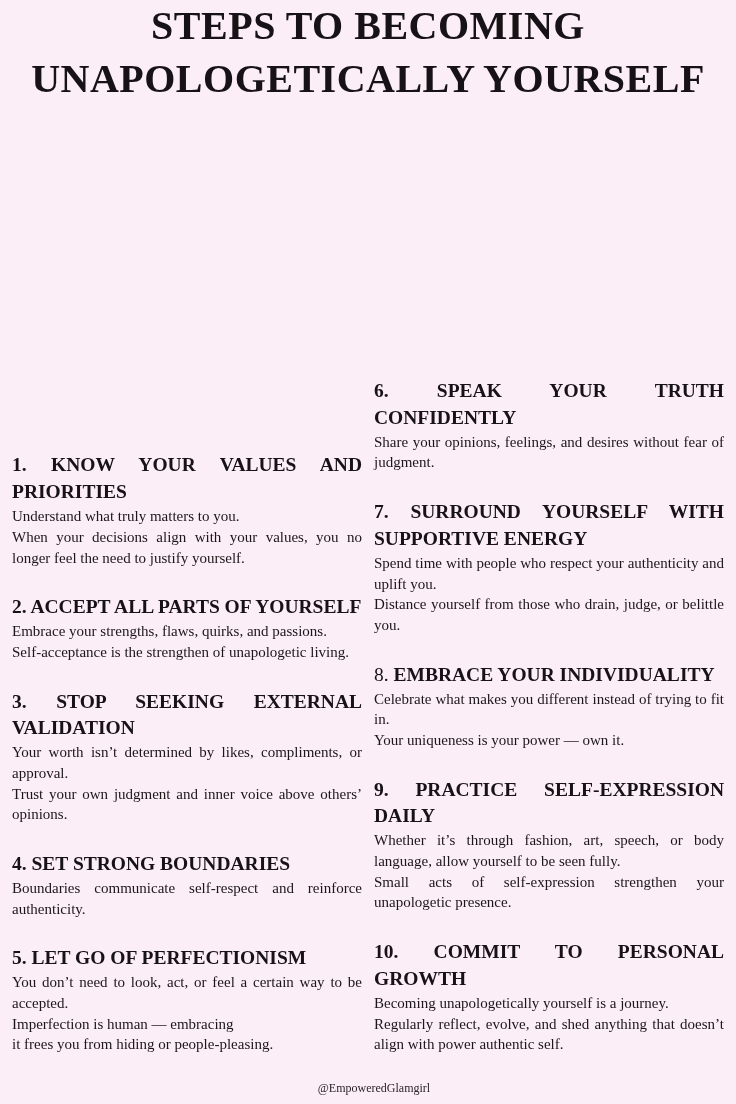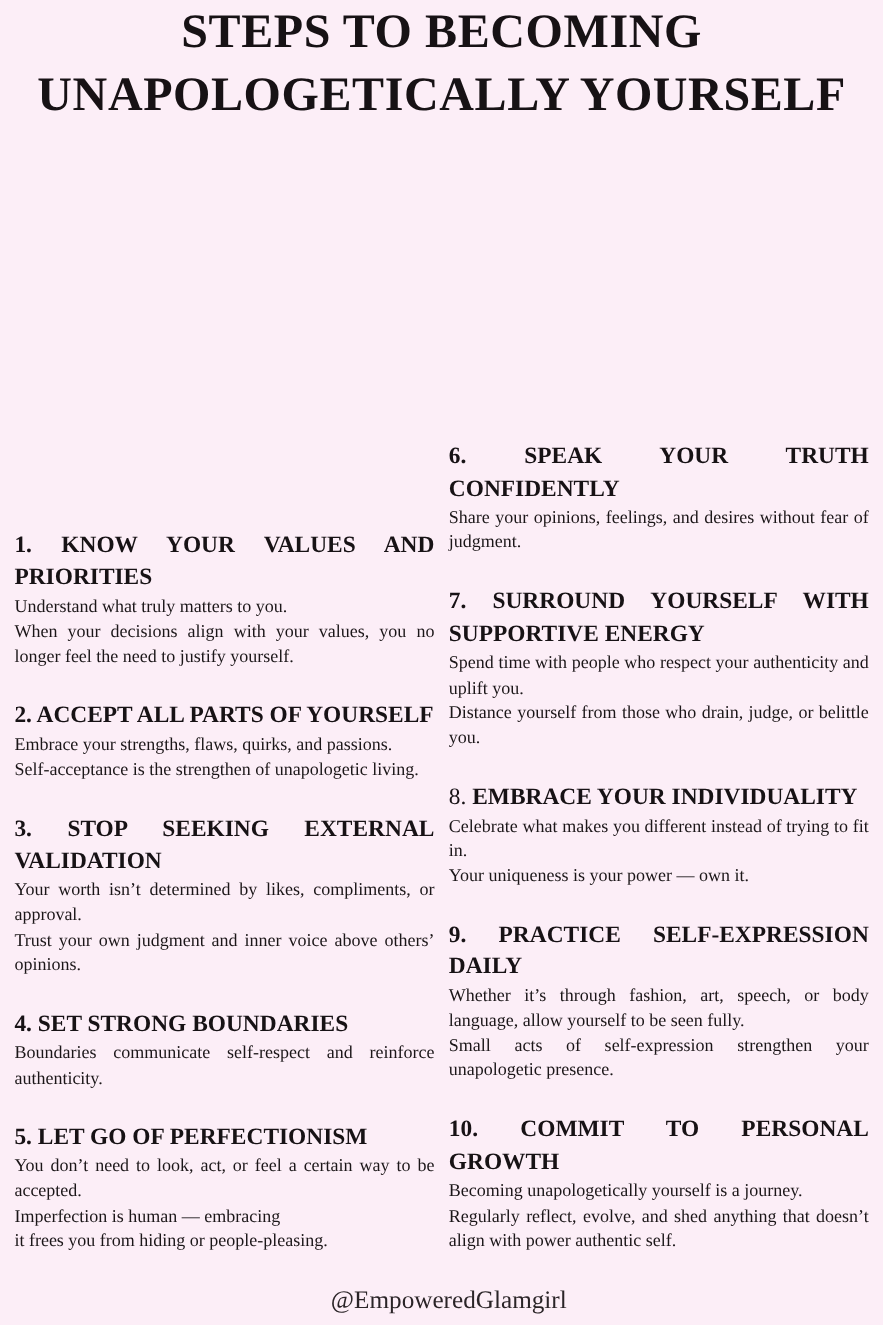--- a/index.html
+++ b/index.html
@@ -56,21 +56,21 @@
     font-weight: normal;
   }
   .step p {
     margin: 0;
     font-size: 15px;
     line-height: 1.38;
     text-align: justify;
   }
   .footer {
     text-align: center;
-    font-size: 21px;
+    font-size: 12px;
     margin: 0 0 8px 0;
     color: #2a2427;
     padding-left: 12px;
   }
 </style>
 </head>
 <body>
 
 <div class="page">
   <div class="title">

